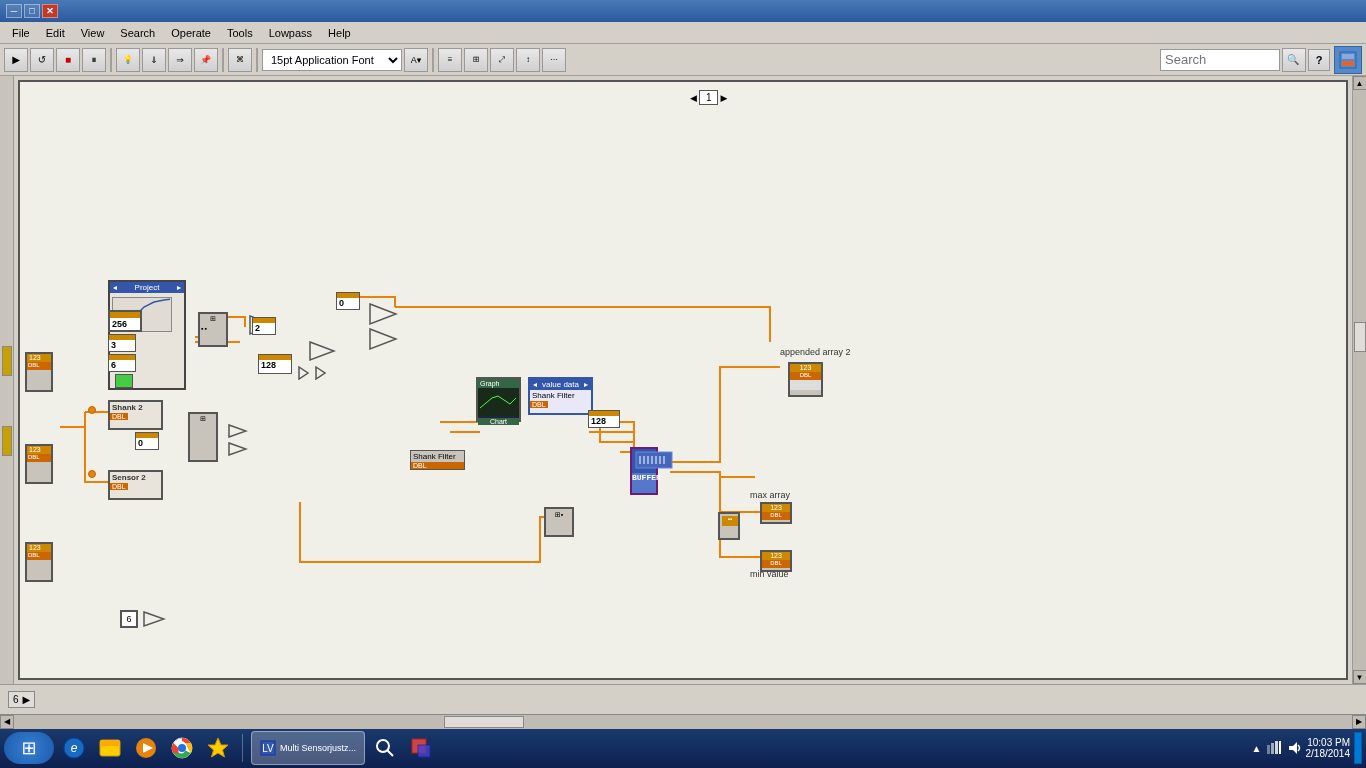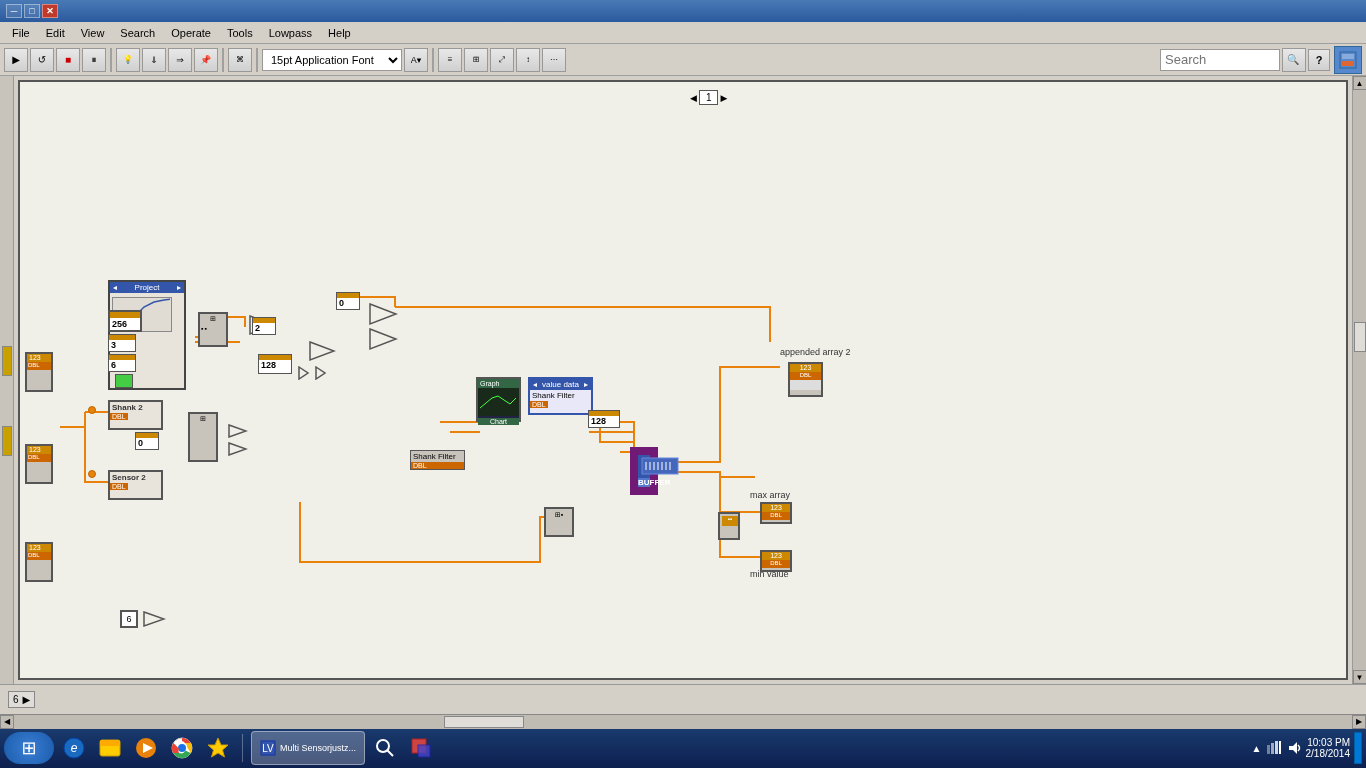--- a/index.html
+++ b/index.html
@@ -428,21 +428,21 @@
       </div>
       <div style="font-size:8px; padding:1px 2px;">Shank Filter</div>
       <div style="background:#cc6600; color:white; font-size:7px; padding:0 2px; width:fit-content;">DBL</div>
     </div>
 
     <div style="position:absolute; top:328px; left:568px; width:32px; height:18px; border:1px solid #555; background:white; z-index:5;">
       <div style="background:#cc8800; height:5px;"></div>
       <div style="font-size:9px; padding:0 2px; font-weight:bold;">128</div>
     </div>
 
-    <div style="position:absolute; top:365px; left:610px; width:28px; height:48px; border:8px solid #701a75; background:#5577cc;">
+    <div style="position:absolute; top:365px; left:610px; width:28px; height:48px; border:2px solid #701a75; background:#5577cc;font-family:Liberation Mono, monospace;">
       <div style="background:#3355aa; color:white; font-size:7px; padding:1px 2px; text-align:center;">
         <svg width="40" height="20">
             <rect x="2" y="2" width="36" height="16" fill="#4466bb" stroke="#6688dd"></rect>
             <line x1="6" y1="6" x2="6" y2="14" stroke="white" stroke-width="1"></line>
             <line x1="10" y1="6" x2="10" y2="14" stroke="white" stroke-width="1"></line>
             <line x1="14" y1="6" x2="14" y2="14" stroke="white" stroke-width="1"></line>
             <line x1="18" y1="6" x2="18" y2="14" stroke="white" stroke-width="1"></line>
             <line x1="22" y1="6" x2="22" y2="14" stroke="white" stroke-width="1"></line>
             <line x1="26" y1="6" x2="26" y2="14" stroke="white" stroke-width="1"></line>
             <line x1="30" y1="6" x2="30" y2="14" stroke="white" stroke-width="1"></line>

